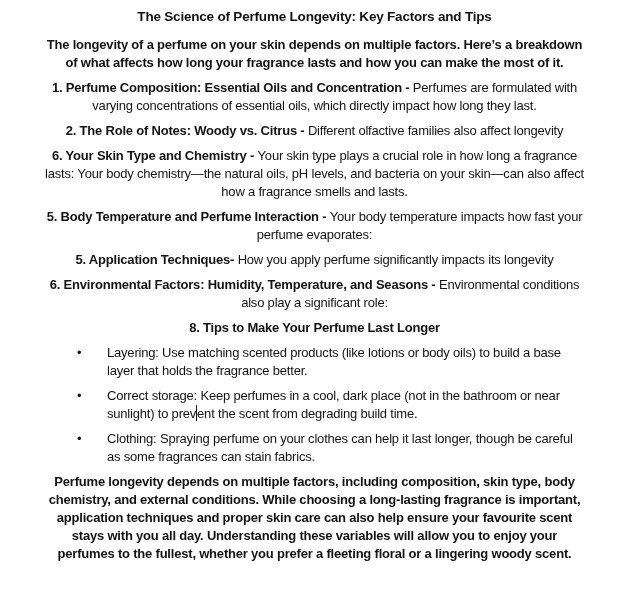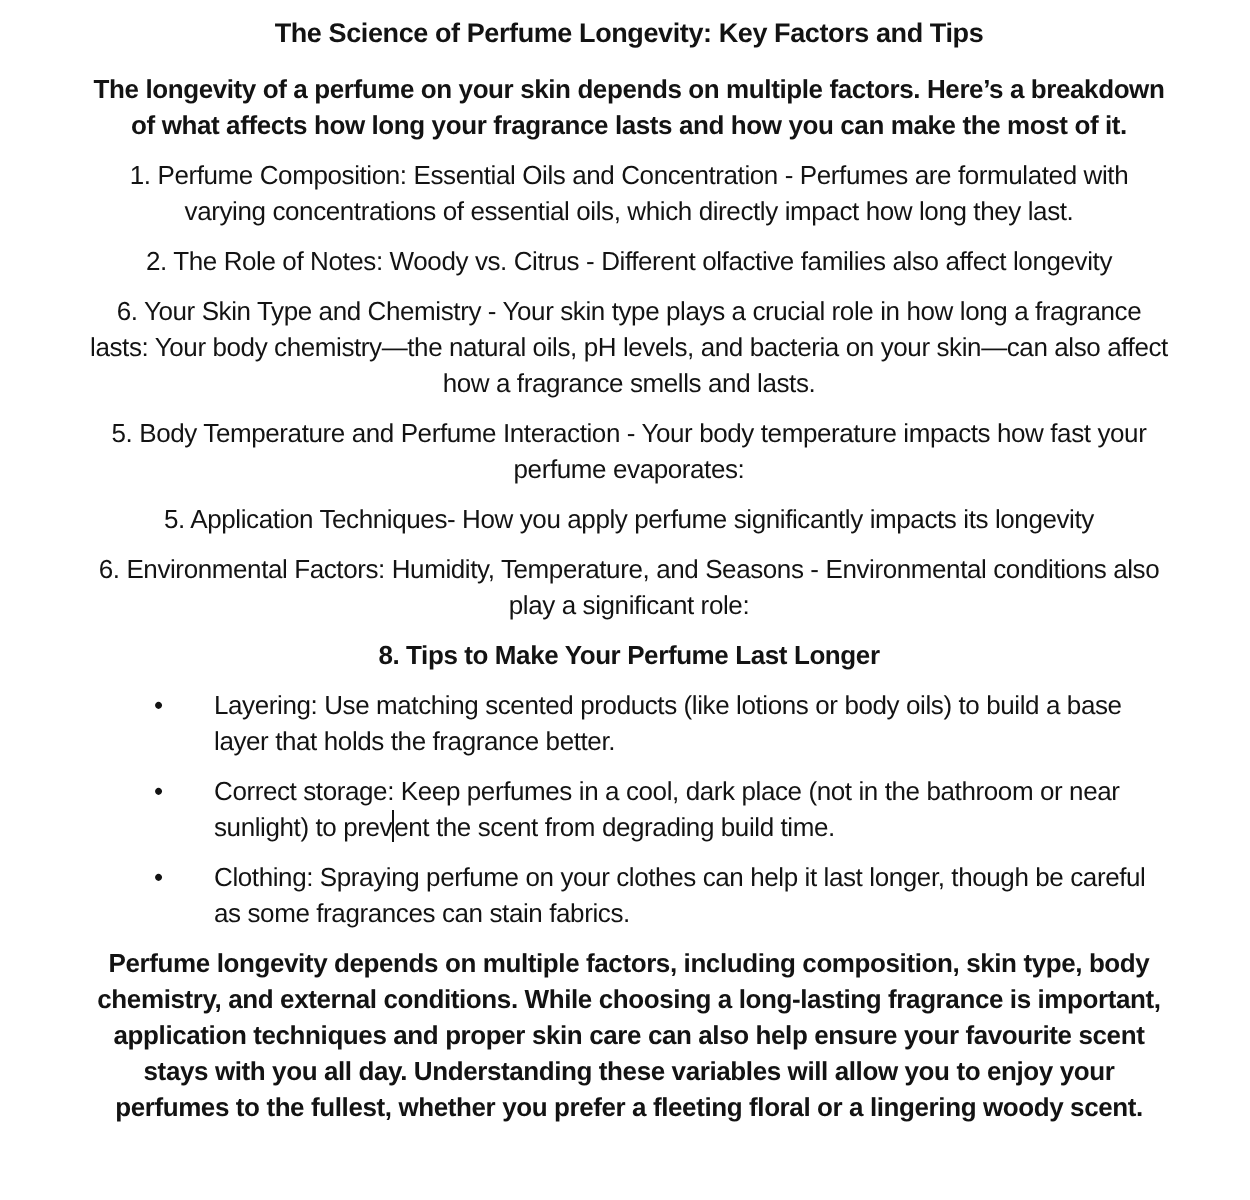--- a/index.html
+++ b/index.html
@@ -28,21 +28,21 @@
     margin: 0 0 10px 0;
   }
   p {
     margin: 0 0 7px 0;
     text-align: center;
   }
   .bold-para {
     font-weight: 700;
   }
   .sec-head {
-    font-weight: 400;
+    font-weight: 700;
   }
   ul.tips-list {
     list-style: none;
     margin: 0;
     padding: 0;
   }
   ul.tips-list li {
     position: relative;
     padding-left: 63px;
     margin: 0 0 7px 0;

